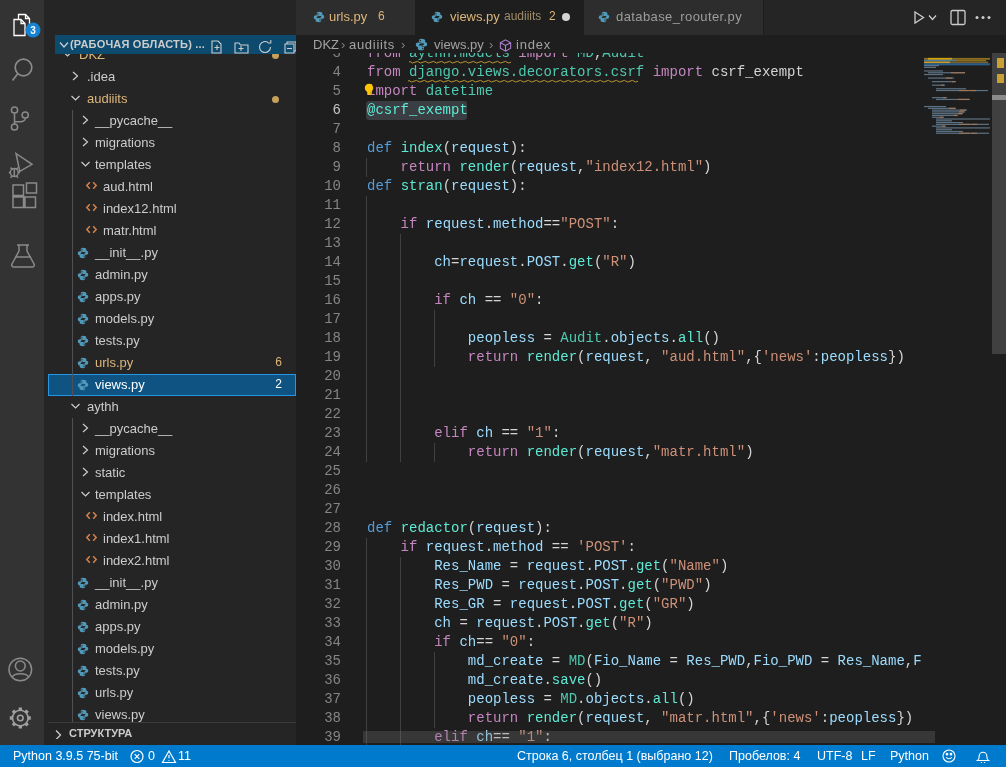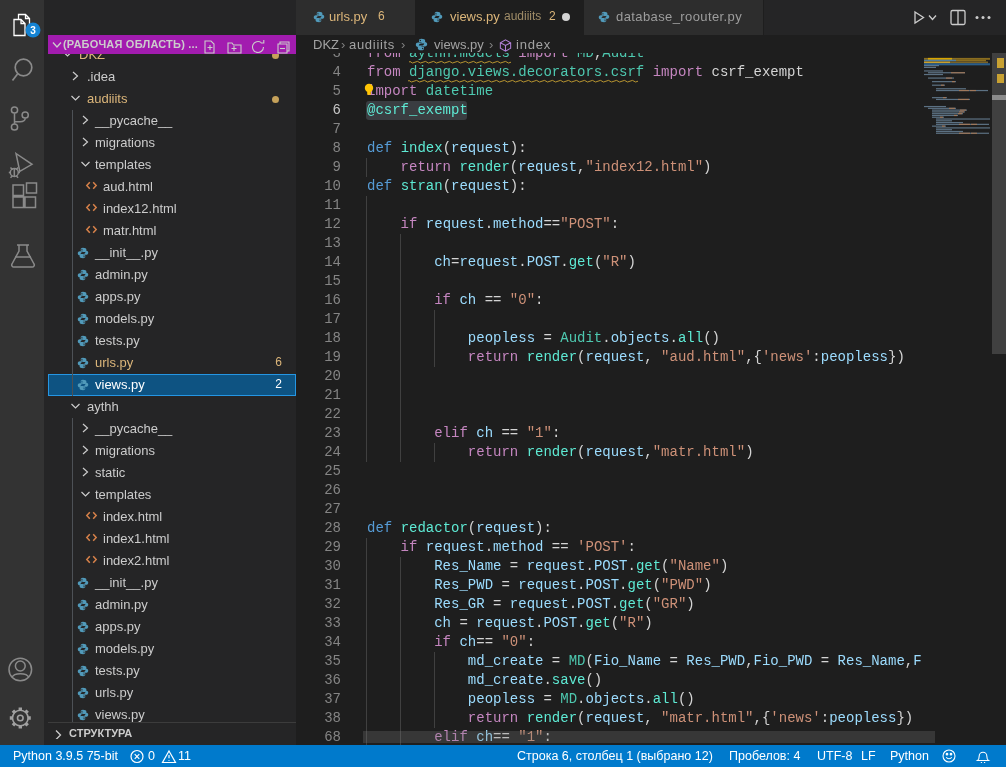--- a/index.html
+++ b/index.html
@@ -4,21 +4,21 @@
 *{margin:0;padding:0;box-sizing:border-box}
 html,body{width:1006px;height:767px;overflow:hidden;background:#1e1e1e;font-family:"Liberation Sans",sans-serif}
 #page{position:relative;width:1006px;height:767px;overflow:hidden}
 .ab{position:absolute}
 
 #actbar{left:0;top:0;width:44px;height:745px;background:#333333}
 
 #sidebar{left:48px;top:0;width:248px;height:745px;background:#252526;overflow:hidden}
 #sbtitle{position:absolute;left:0;top:0;width:248px;height:35px;background:#252526;z-index:5}
 #sbtitle .t{position:absolute;left:18px;top:10px;font-size:11px;color:#bbbbbb;letter-spacing:.4px}
-#wshead{position:absolute;left:0;top:35px;width:248px;height:19px;background:#a21caf;z-index:5}
+#wshead{position:absolute;left:7px;top:35px;width:248px;height:19px;background:#0c4a6e;z-index:5}
 #wshead .t{position:absolute;left:15px;top:3px;font-size:11px;font-weight:bold;color:#cccccc;letter-spacing:.2px}
 .trow{position:absolute;left:0;width:248px;height:22px;font-size:13px;color:#cccccc;white-space:nowrap}
 .trow .txt{position:absolute;top:3px}
 .trow .chev{position:absolute;top:5px}
 .gold{color:#DCB67A}
 .badge{position:absolute;top:3px;right:14px;font-size:12px;color:#DCB67A}
 .dotb{position:absolute;top:8px;right:17px;width:7px;height:7px;border-radius:50%;background:#C5A15A}
 #selrow{background:#0e5382;outline:1px solid #2596e3;outline-offset:-1px;color:#ffffff}
 .tguide{position:absolute;left:24px;width:1px;background:#4d5156;z-index:2}
 #structhead{position:absolute;left:0;top:722px;width:248px;height:23px;background:#252526;border-top:1px solid #3c3c3c;z-index:6}
@@ -509,21 +509,21 @@
         <div>29</div>
         <div>30</div>
         <div>31</div>
         <div>32</div>
         <div>33</div>
         <div>34</div>
         <div>35</div>
         <div>36</div>
         <div>37</div>
         <div>38</div>
-        <div>68</div>
+        <div>39</div>
       </div>
   <div id="lines"><div><span class="k">from</span> <span class="c">aythh.models</span> <span class="k">import</span> <span class="c">MD</span>,<span class="c">Audit</span></div><div><span class="k">from</span> <span class="c">django.views.decorators.csrf</span> <span class="k">import</span> csrf_exempt</div><div><span class="k">import</span> <span class="c">datetime</span></div><div><span class="f">@csrf_exempt</span></div><div> </div><div><span class="d">def</span> <span class="f">index</span>(<span class="v">request</span>):</div><div>    <span class="k">return</span> <span class="f">render</span>(<span class="v">request</span>,<span class="s">"index12.html"</span>)</div><div><span class="d">def</span> <span class="f">stran</span>(<span class="v">request</span>):</div><div> </div><div>    <span class="k">if</span> <span class="v">request</span>.<span class="v">method</span>==<span class="s">"POST"</span>:</div><div> </div><div>        <span class="v">ch</span>=<span class="v">request</span>.<span class="v">POST</span>.<span class="f">get</span>(<span class="s">"R"</span>)</div><div> </div><div>        <span class="k">if</span> <span class="v">ch</span> == <span class="s">"0"</span>:</div><div> </div><div>            <span class="v">peopless</span> = <span class="c">Audit</span>.<span class="v">objects</span>.<span class="f">all</span>()</div><div>            <span class="k">return</span> <span class="f">render</span>(<span class="v">request</span>, <span class="s">"aud.html"</span>,{<span class="s">'news'</span>:<span class="v">peopless</span>})</div><div> </div><div> </div><div> </div><div>        <span class="k">elif</span> <span class="v">ch</span> == <span class="s">"1"</span>:</div><div>            <span class="k">return</span> <span class="f">render</span>(<span class="v">request</span>,<span class="s">"matr.html"</span>)</div><div> </div><div> </div><div> </div><div><span class="d">def</span> <span class="f">redactor</span>(<span class="v">request</span>):</div><div>    <span class="k">if</span> <span class="v">request</span>.<span class="v">method</span> == <span class="s">'POST'</span>:</div><div>        <span class="v">Res_Name</span> = <span class="v">request</span>.<span class="v">POST</span>.<span class="f">get</span>(<span class="s">"Name"</span>)</div><div>        <span class="v">Res_PWD</span> = <span class="v">request</span>.<span class="v">POST</span>.<span class="f">get</span>(<span class="s">"PWD"</span>)</div><div>        <span class="v">Res_GR</span> = <span class="v">request</span>.<span class="v">POST</span>.<span class="f">get</span>(<span class="s">"GR"</span>)</div><div>        <span class="v">ch</span> = <span class="v">request</span>.<span class="v">POST</span>.<span class="f">get</span>(<span class="s">"R"</span>)</div><div>        <span class="k">if</span> <span class="v">ch</span>== <span class="s">"0"</span>:</div><div>            <span class="v">md_create</span> = <span class="c">MD</span>(<span class="v">Fio_Name</span> = <span class="v">Res_PWD</span>,<span class="v">Fio_PWD</span> = <span class="v">Res_Name</span>,<span class="v">Fio_GR</span> = )</div><div>            <span class="v">md_create</span>.<span class="f">save</span>()</div><div>            <span class="v">peopless</span> = <span class="c">MD</span>.<span class="v">objects</span>.<span class="f">all</span>()</div><div>            <span class="k">return</span> <span class="f">render</span>(<span class="v">request</span>, <span class="s">"matr.html"</span>,{<span class="s">'news'</span>:<span class="v">peopless</span>})</div><div>        <span class="k">elif</span> <span class="v">ch</span>== <span class="s">"1"</span>:</div></div>
 <svg style="position:absolute;left:112px;top:26px" width="234" height="4" viewBox="0 0 234 4">
         <path d="M0 2.2 q1 -1.6 2 0 t4 0 t4 0 t4 0 t4 0 t4 0 t4 0 t4 0 t4 0 t4 0 t4 0 t4 0 t4 0 t4 0 t4 0 t4 0 t4 0 t4 0 t4 0 t4 0 t4 0 t4 0 t4 0 t4 0 t4 0 t4 0 t4 0 t4 0 t4 0 t4 0 t4 0 t4 0 t4 0 t4 0 t4 0 t4 0 t4 0 t4 0 t4 0 t4 0 t4 0 t4 0 t4 0 t4 0 t4 0 t4 0 t4 0 t4 0 t4 0 t4 0 t4 0 t4 0 t4 0 t4 0 t4 0 t4 0 t4 0 t4 0" stroke="#c8a132" fill="none" stroke-width="0.9"></path>
       </svg>
       <svg style="position:absolute;left:113px;top:7px" width="104" height="4" viewBox="0 0 104 4">
         <path d="M0 2.2 q1 -1.6 2 0 t4 0 t4 0 t4 0 t4 0 t4 0 t4 0 t4 0 t4 0 t4 0 t4 0 t4 0 t4 0 t4 0 t4 0 t4 0 t4 0 t4 0 t4 0 t4 0 t4 0 t4 0 t4 0 t4 0 t4 0 t4 0" stroke="#c8a132" fill="none" stroke-width="0.9"></path>
       </svg>
       <svg style="position:absolute;left:66px;top:29px" width="15" height="15">
         <circle cx="7" cy="6" r="4.2" fill="#FFC505"></circle>

